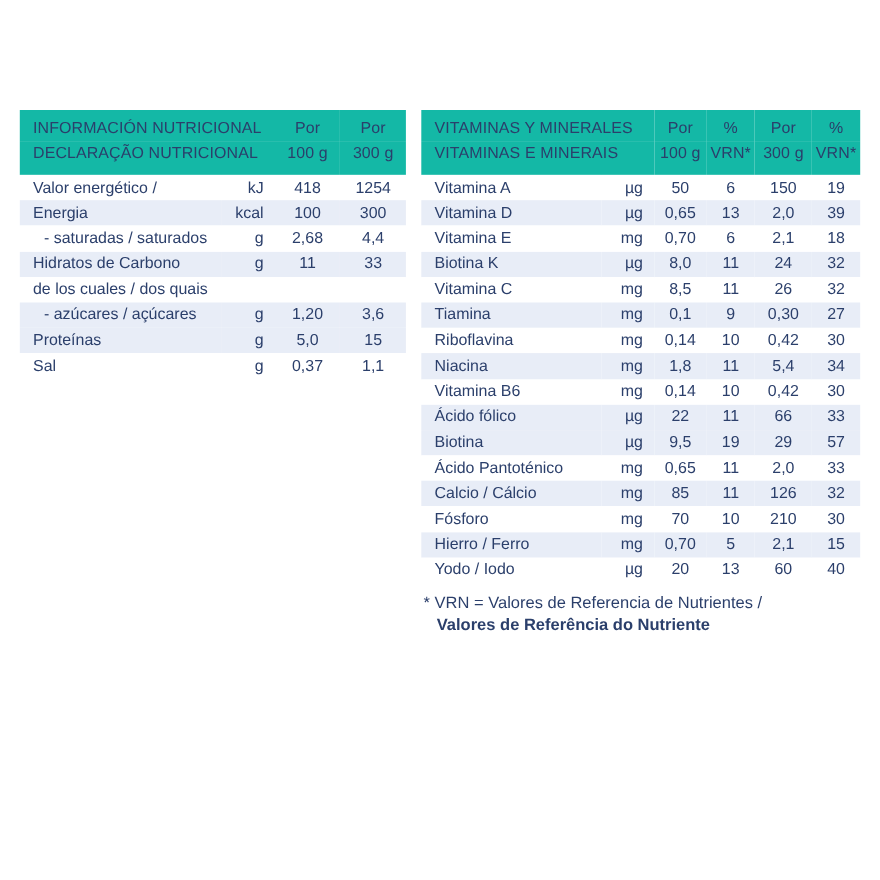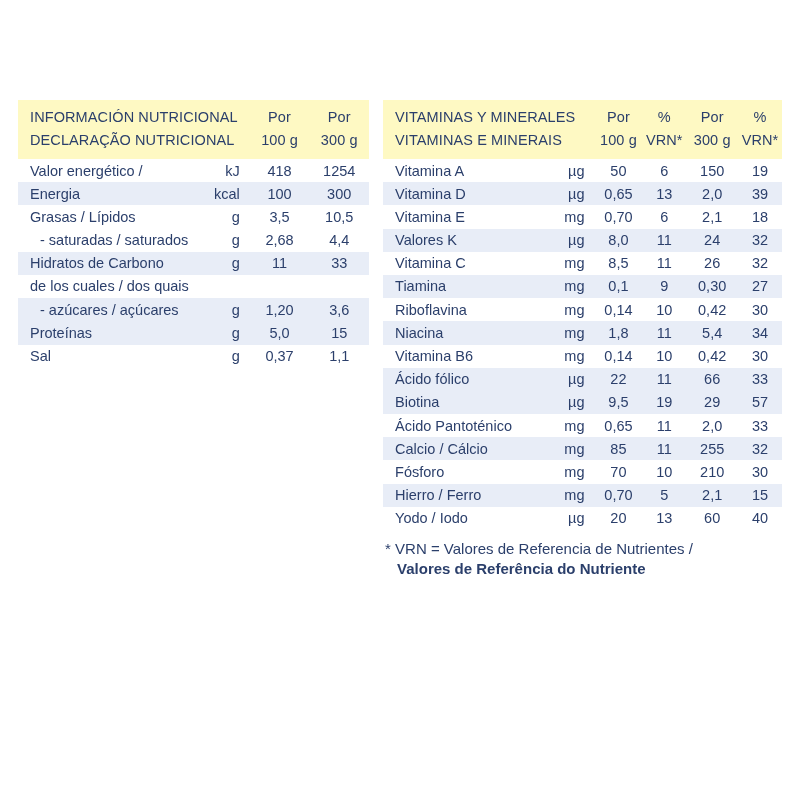--- a/index.html
+++ b/index.html
@@ -41,21 +41,21 @@
   td, th {
     padding: 0;
     vertical-align: middle;
     font-weight: normal;
     text-align: center;
     color: #2b3f6b;
   }
 
   
   .hdr td {
-    background: #fef9c3;
+    background: #14b8a6;
     font-size: 14.5px;
     letter-spacing: 0.1px;
     height: 23px;
     white-space: nowrap;
   }
   .hdr td.lbl {
     text-align: left;
     padding-left: 12px;
   }
   .hdr-top td { padding-top: 6px; }
@@ -134,26 +134,20 @@
           <td class="name">Valor energético /</td>
           <td class="unit">kJ</td>
           <td>418</td>
           <td>1254</td>
         </tr>
         <tr class="shade">
           <td class="name">Energia</td>
           <td class="unit">kcal</td>
           <td>100</td>
           <td>300</td>
-        </tr>
-        <tr class="plain">
-          <td class="name">Grasas / Lípidos</td>
-          <td class="unit">g</td>
-          <td>3,5</td>
-          <td>10,5</td>
         </tr>
         <tr class="plain">
           <td class="name indent2">- saturadas / saturados</td>
           <td class="unit">g</td>
           <td>2,68</td>
           <td>4,4</td>
         </tr>
         <tr class="shade">
           <td class="name">Hidratos de Carbono</td>
           <td class="unit">g</td>
@@ -233,21 +227,21 @@
         </tr>
         <tr class="plain">
           <td class="name">Vitamina E</td>
           <td class="unit">mg</td>
           <td>0,70</td>
           <td>6</td>
           <td>2,1</td>
           <td>18</td>
         </tr>
         <tr class="shade">
-          <td class="name">Valores K</td>
+          <td class="name">Biotina K</td>
           <td class="unit">µg</td>
           <td>8,0</td>
           <td>11</td>
           <td>24</td>
           <td>32</td>
         </tr>
         <tr class="plain">
           <td class="name">Vitamina C</td>
           <td class="unit">mg</td>
           <td>8,5</td>
@@ -309,21 +303,21 @@
           <td>0,65</td>
           <td>11</td>
           <td>2,0</td>
           <td>33</td>
         </tr>
         <tr class="shade">
           <td class="name">Calcio / Cálcio</td>
           <td class="unit">mg</td>
           <td>85</td>
           <td>11</td>
-          <td>255</td>
+          <td>126</td>
           <td>32</td>
         </tr>
         <tr class="plain">
           <td class="name">Fósforo</td>
           <td class="unit">mg</td>
           <td>70</td>
           <td>10</td>
           <td>210</td>
           <td>30</td>
         </tr>

